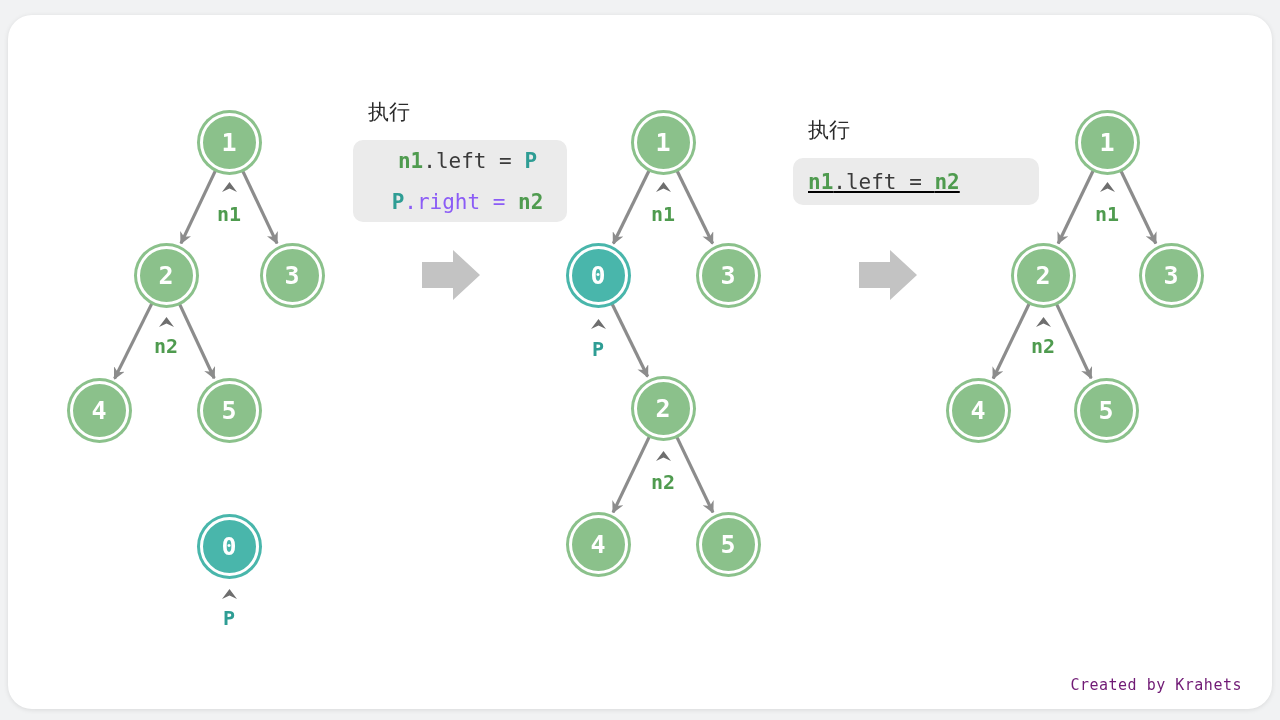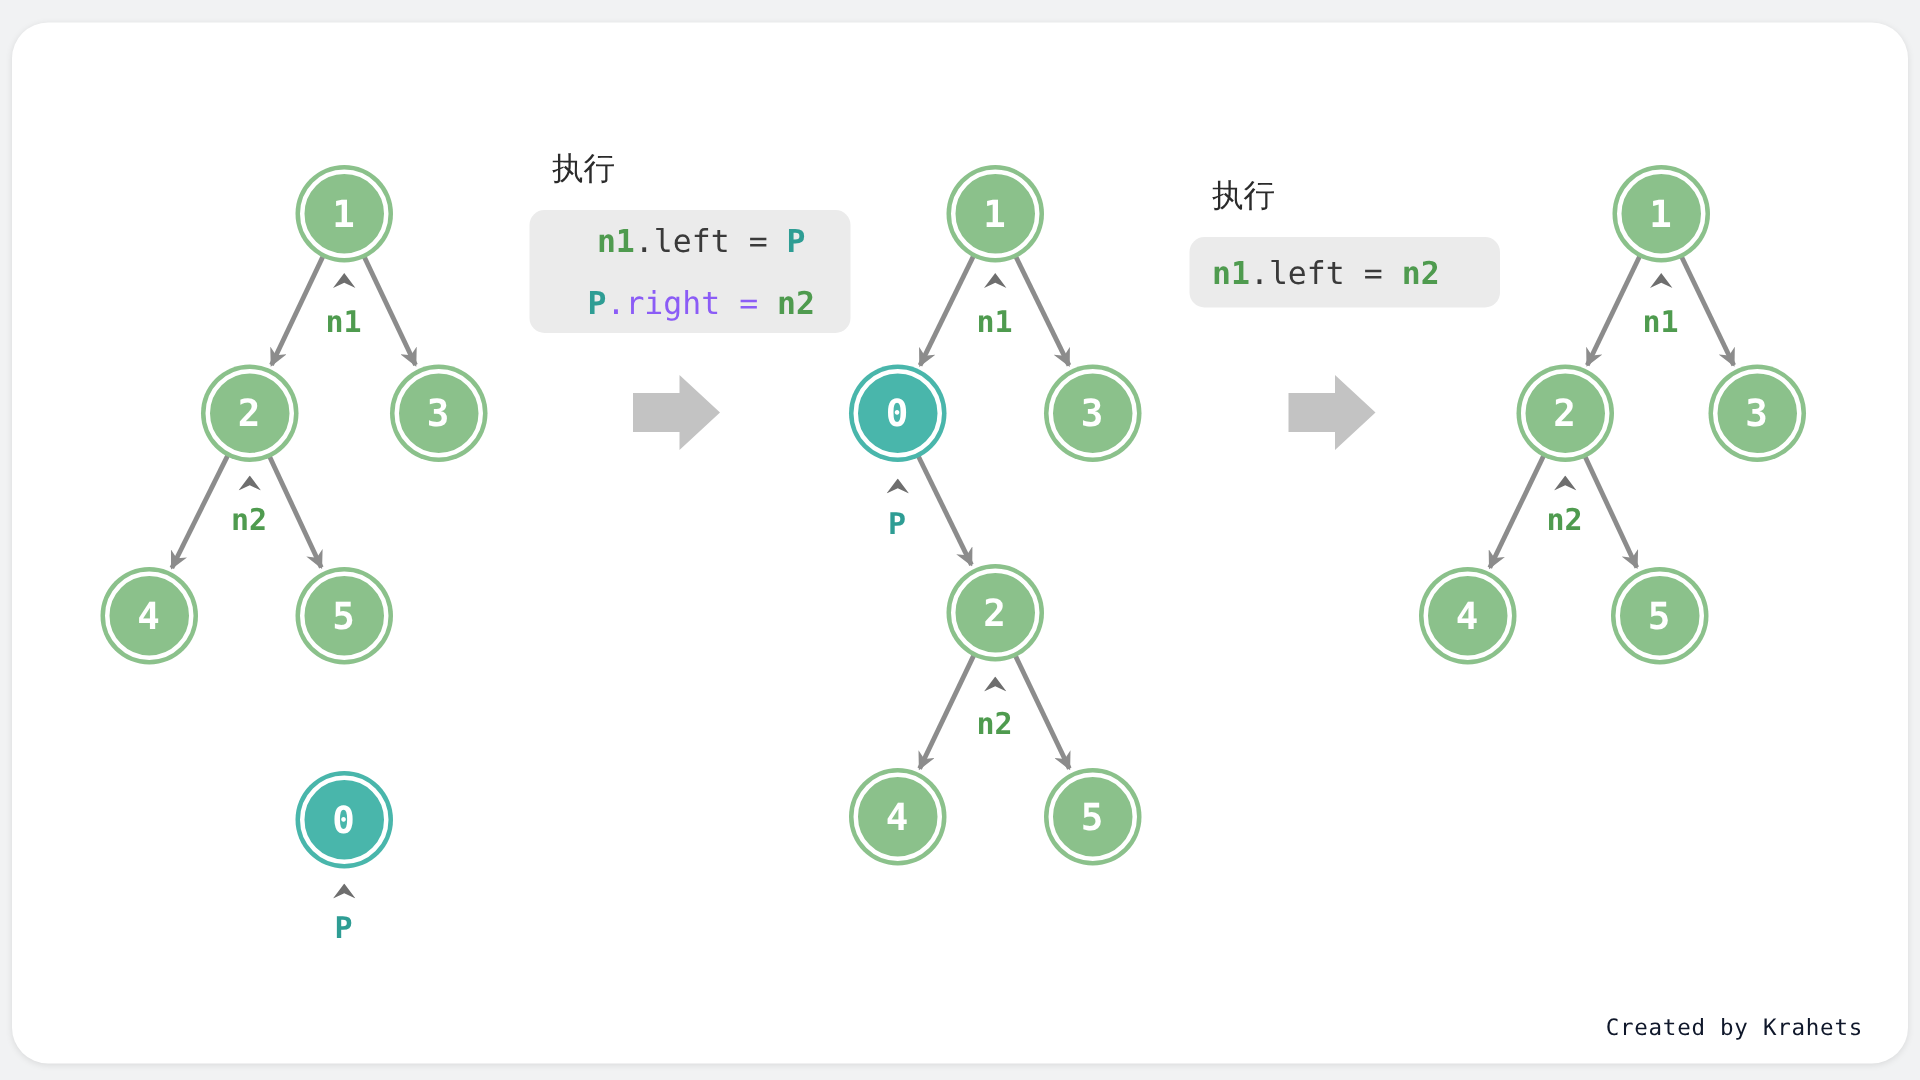--- a/index.html
+++ b/index.html
@@ -107,21 +107,21 @@
       <line x1="611.1726691092956" y1="301.9533075620972" x2="647.6318860391551" y2="376.55447451088656" stroke="#8C8C8C" stroke-width="3.2" marker-end="url(#arrw)"></line>
       <line x1="650.0633779405703" y1="435.0673938474223" x2="613.0927257360014" y2="512.421373844674" stroke="#8C8C8C" stroke-width="3.2" marker-end="url(#arrw)"></line>
       <line x1="675.9366220594297" y1="435.0673938474223" x2="712.9072742639986" y2="512.421373844674" stroke="#8C8C8C" stroke-width="3.2" marker-end="url(#arrw)"></line>
       <line x1="1093.9916430173303" y1="169.03299185461034" x2="1058.1764164797812" y2="243.46150950295458" stroke="#8C8C8C" stroke-width="3.2" marker-end="url(#arrw)"></line>
       <line x1="1120.0083569826697" y1="169.03299185461034" x2="1155.8235835202188" y2="243.46150950295458" stroke="#8C8C8C" stroke-width="3.2" marker-end="url(#arrw)"></line>
       <line x1="1029.985531436813" y1="302.03005009277297" x2="993.1835466570515" y2="378.4649415584315" stroke="#8C8C8C" stroke-width="3.2" marker-end="url(#arrw)"></line>
       <line x1="1055.6865639599337" y1="302.18549419985794" x2="1091.1990087134106" y2="378.2835901001657" stroke="#8C8C8C" stroke-width="3.2" marker-end="url(#arrw)"></line>
       <polygon points="422,262 453,262 453,250 480,275 453,300 453,288 422,288" fill="#C3C3C3"></polygon>
       <polygon points="859,262 890,262 890,250 917,275 890,300 890,288 859,288" fill="#C3C3C3"></polygon>
     </svg>
-  <div class="watermark" style="color: #0f172a;">Created by Krahets</div>
+  <div class="watermark" style="color: #701a75;">Created by Krahets</div>
 <div class="tree-node" style="background: rgb(139, 193, 139); box-shadow: rgb(139, 193, 139) 0px 0px 0px 3px; color: rgb(255, 255, 255); left: 199.5px; top: 112.5px;">1</div>
     <div class="tree-node" style="background: rgb(139, 193, 139); box-shadow: rgb(139, 193, 139) 0px 0px 0px 3px; color: rgb(255, 255, 255); left: 136.5px; top: 245.5px;">2</div>
     <div class="tree-node" style="background: rgb(139, 193, 139); box-shadow: rgb(139, 193, 139) 0px 0px 0px 3px; color: rgb(255, 255, 255); left: 262.5px; top: 245.5px;">3</div>
     <div class="tree-node" style="background: rgb(139, 193, 139); box-shadow: rgb(139, 193, 139) 0px 0px 0px 3px; color: rgb(255, 255, 255); left: 69.5px; top: 380.5px;">4</div>
     <div class="tree-node" style="background: rgb(139, 193, 139); box-shadow: rgb(139, 193, 139) 0px 0px 0px 3px; color: rgb(255, 255, 255); left: 199.5px; top: 380.5px;">5</div>
     <div class="tree-node" style="background: rgb(73, 182, 171); box-shadow: rgb(73, 182, 171) 0px 0px 0px 3px; color: rgb(255, 255, 255); left: 199.5px; top: 516.5px;">0</div>
     <svg class="pointer-caret" width="15" height="10" style="left: 221.5px; top: 182px;">
       <polygon points="7.5,0 15,10 7.5,6.5 0,10" fill="#6E6E6E"></polygon>
     </svg>
     <div class="pointer-label" style="left: 229px; top: 201px; color: rgb(79, 155, 79);">n1</div>
@@ -163,16 +163,16 @@
     <svg class="pointer-caret" width="15" height="10" style="left: 1035.5px; top: 317px;">
       <polygon points="7.5,0 15,10 7.5,6.5 0,10" fill="#6E6E6E"></polygon>
     </svg>
     <div class="pointer-label" style="left: 1043px; top: 333px; color: rgb(79, 155, 79);">n2</div>
     <div class="code-title" style="left: 368px; top: 99px; color: rgb(43, 43, 43);">执行</div>
     <div class="code-box" style="left: 353px; top: 140px; width: 214px; height: 82px; background: rgb(235, 235, 235); align-items: center;">
       <div class="code-line"><span class="seg-green" style="color: rgb(79, 155, 79);">n1</span><span class="seg-plain" style="color: rgb(58, 58, 58);">.left = </span><span class="seg-teal" style="color: rgb(46, 157, 148);">P</span></div>
       <div class="code-line"><span class="seg-teal" style="color: rgb(46, 157, 148);">P</span><span class="seg-plain" style="color: #8b5cf6;">.right = </span><span class="seg-green" style="color: rgb(79, 155, 79);">n2</span></div>
     </div>
     <div class="code-title" style="left: 808px; top: 117px; color: rgb(43, 43, 43);">执行</div>
-    <div class="code-box" style="left: 793px; top: 158px; width: 207px; height: 47px; background: rgb(235, 235, 235);">
+    <div class="code-box" style="left: 793px; top: 158px; width: 246px; height: 47px; background: rgb(235, 235, 235); text-decoration: underline;">
       <div class="code-line"><span class="seg-green" style="color: rgb(79, 155, 79);">n1</span><span class="seg-plain" style="color: rgb(58, 58, 58);">.left = </span><span class="seg-green" style="color: rgb(79, 155, 79);">n2</span></div>
     </div>
   </div>
 
 </body></html>

